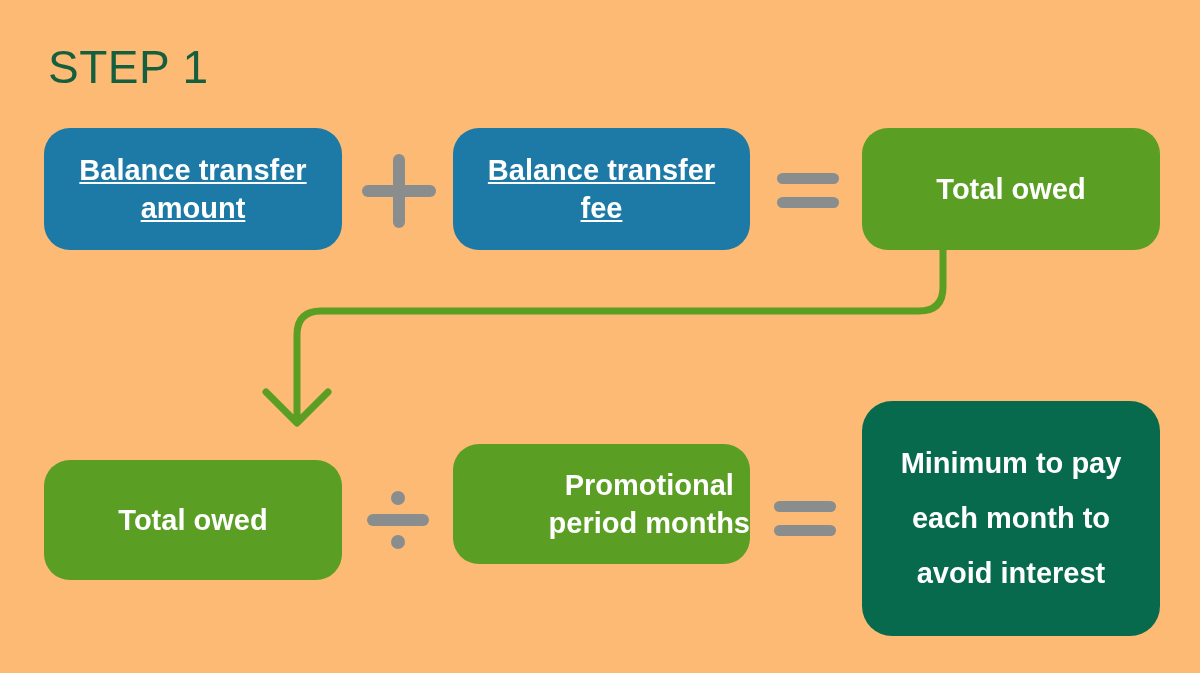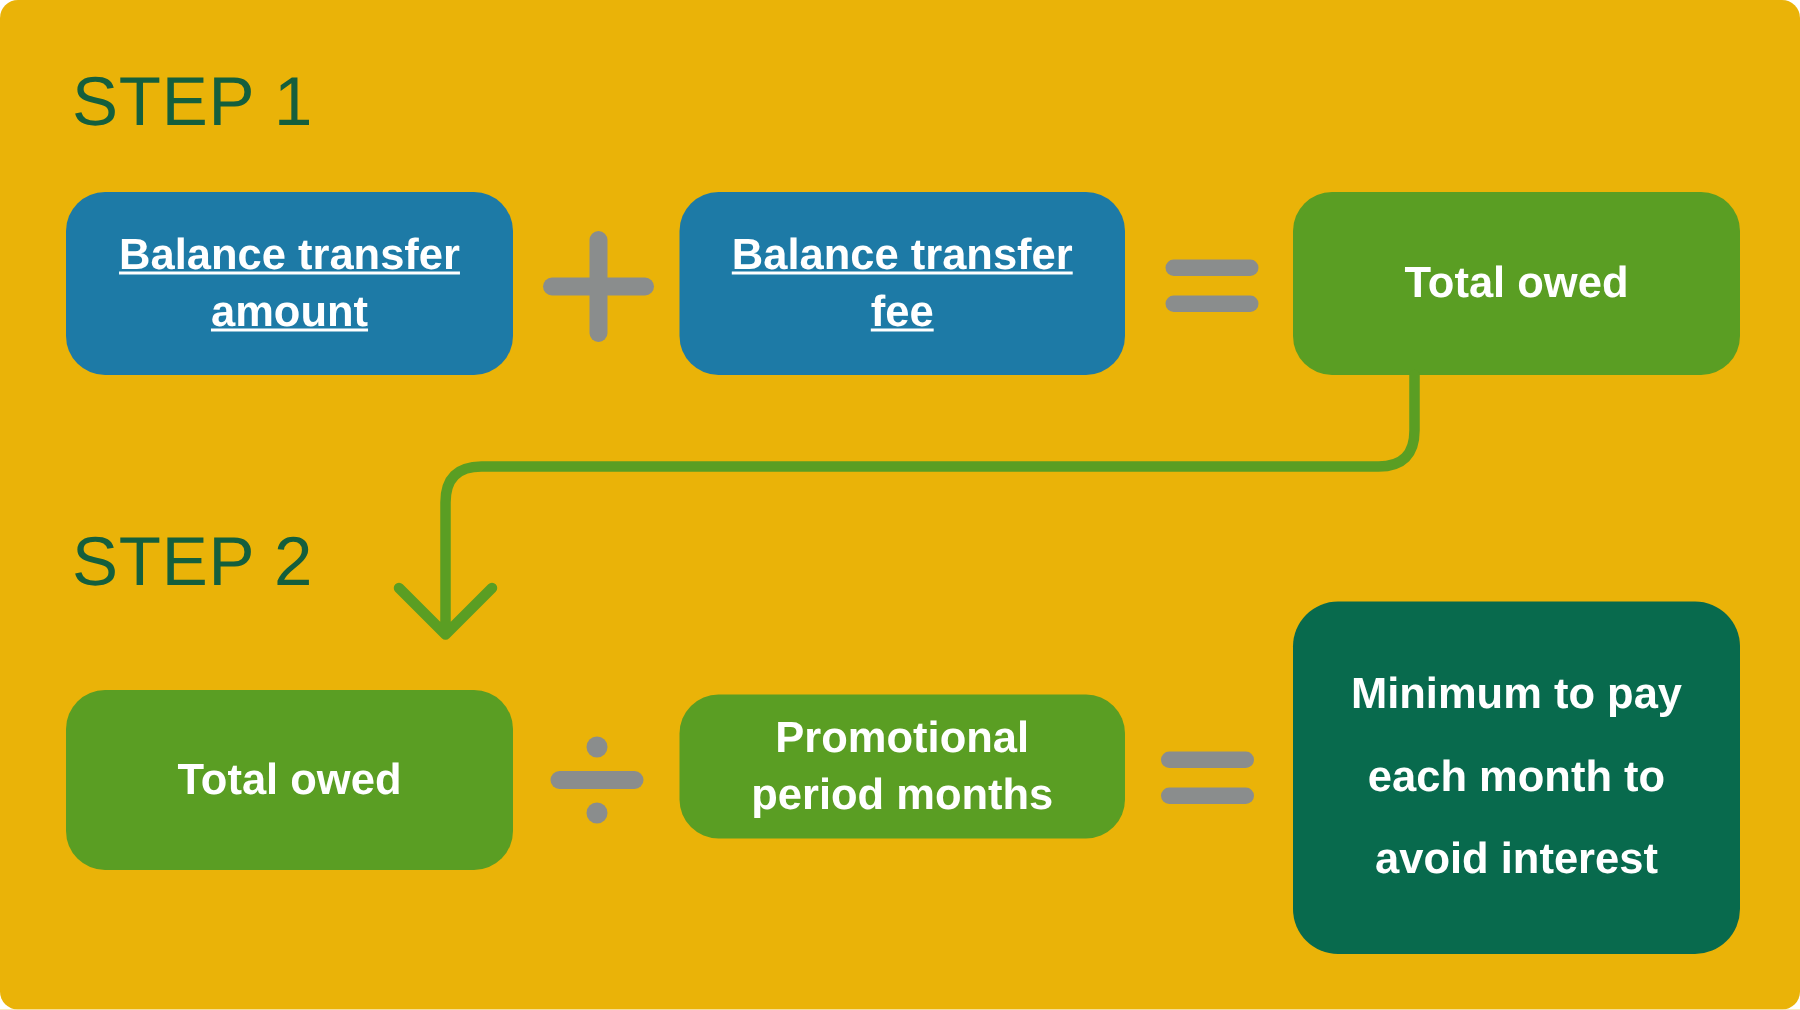--- a/index.html
+++ b/index.html
@@ -1,23 +1,22 @@
 <!DOCTYPE html>
 <html><head>
 <meta charset="utf-8">
 <style>
   html, body { margin: 0; padding: 0; background: #ffffff; }
   .canvas {
     position: relative;
     width: 1200px;
     height: 673px;
-    background: #eab308;
+    background: #fdba74;
     font-family: "Liberation Sans", sans-serif;
     overflow: hidden;
-    border-radius: 12px;
   }
   .step-heading {
     position: absolute;
     font-size: 46px;
     font-weight: 300;
     color: #145F3D;
     letter-spacing: 0.5px;
     line-height: 1.1;
     margin: 0;
   }
@@ -41,21 +40,21 @@
   }
   .box.blue  { background: #1D7AA6; text-decoration: underline; }
   .box.green { background: #5A9E23; }
   .box.dark  { background: #086A4D; border-radius: 30px; }
   .box.dark .box-label { line-height: 55px; }
 
   #box-bt-amount    { left: 44px;  top: 128px; width: 298px; height: 122px; }
   #box-bt-fee       { left: 453px; top: 128px; width: 297px; height: 122px; }
   #box-total-owed-1 { left: 862px; top: 128px; width: 298px; height: 122px; }
   #box-total-owed-2 { left: 44px;  top: 460px; width: 298px; height: 120px; }
-  #box-promo        { left: 453px; top: 463px; width: 297px; height: 96px; }
+  #box-promo        { left: 453px; top: 444px; width: 297px; height: 120px; justify-content: flex-end; }
   #box-minimum      { left: 862px; top: 401px; width: 298px; height: 235px; }
 
   .op { position: absolute; }
   .op .bar {
     position: absolute;
     background: #8A8D8D;
     border-radius: 7px;
   }
   #op-plus { left: 362px; top: 154px; width: 74px; height: 74px; }
   #op-plus .bar-h { left: 0; top: 31px; width: 74px; height: 12px; }
@@ -113,21 +112,20 @@
   </div>
 
   <div class="box green" id="box-total-owed-1">
     <span class="box-label">Total owed</span>
   </div>
 
   <svg class="connector-svg" viewBox="0 0 1200 673" xmlns="http://www.w3.org/2000/svg" aria-hidden="true">
     <path d="M943 250 L943 287 Q943 311 919 311 L321 311 Q297 311 297 335 L297 417 M266 392 L297 423 L328 392" fill="none" stroke="#5A9E23" stroke-width="7" stroke-linecap="round" stroke-linejoin="round"></path>
   </svg>
 
-  <div class="step-heading" id="step2-heading">STEP 2</div>
 
   <div class="box green" id="box-total-owed-2">
     <span class="box-label">Total owed</span>
   </div>
 
   <div class="op" id="op-divide">
     <span class="dot dot-top"></span>
     <span class="bar bar-mid"></span>
     <span class="dot dot-bot"></span>
   </div>

